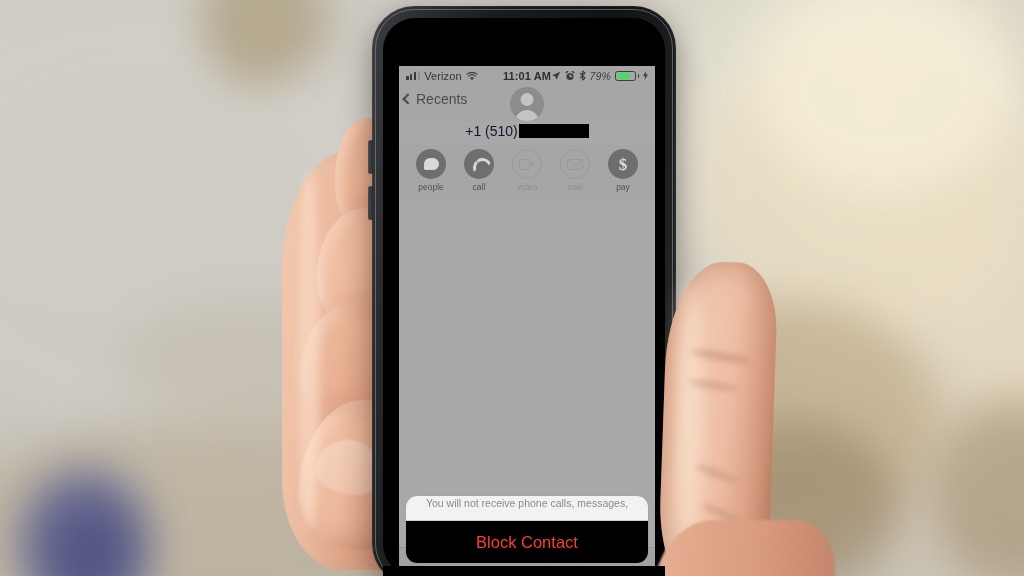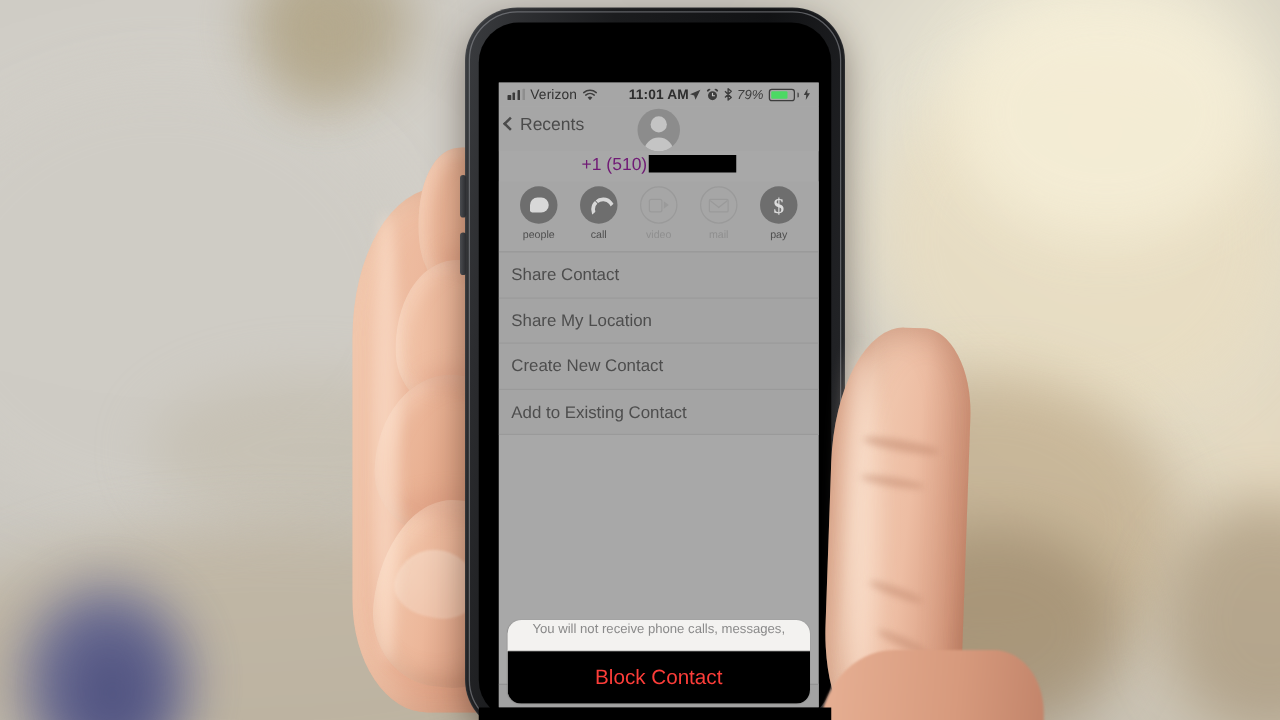--- a/index.html
+++ b/index.html
@@ -147,21 +147,21 @@
   .avatar {
     position:absolute; left:50%; top:2px; transform:translateX(-50%);
     width:34px; height:34px; border-radius:50%; background:#8c8c8c; overflow:hidden;
   }
   .avatar .head { position:absolute; left:50%; top:6px; transform:translateX(-50%);
                   width:13px; height:13px; border-radius:50%; background:#c4c4c4; }
   .avatar .body { position:absolute; left:50%; bottom:-9px; transform:translateX(-50%);
                   width:24px; height:20px; border-radius:12px 12px 0 0; background:#c4c4c4; }
 
   
-  .phonenum { text-align:center; font-size:14px; color:#701a75; padding:2px 0 6px; position:relative; }
+  .phonenum { text-align:center; font-size:14px; color:#0f172a; padding:2px 0 6px; position:relative; }
   .redact { display:inline-block; width:70px; height:14px; background:#000; vertical-align:-2px; margin-left:1px; }
 
   
   .actionrow { display:flex; justify-content:space-around; padding:4px 8px 9px; background:#a6a6a6; }
   .act { width:42px; text-align:center; }
   .act .circ {
     width:30px; height:30px; border-radius:50%; margin:0 auto 3px;
     display:flex; align-items:center; justify-content:center;
     background:#6e6e6e;
   }
@@ -348,34 +348,20 @@
       <div class="lbl">mail</div>
     </div>
     <div class="act">
       <div class="circ">
           <span class="ic-pay">$</span>
         </div>
       <div class="lbl">pay</div>
     </div>
   </div>
 
-  <div class="menu">
-    <div class="menu-item">
-      <span>Share Contact</span>
-    </div>
-    <div class="menu-item">
-      <span>Share My Location</span>
-    </div>
-    <div class="menu-item">
-      <span>Create New Contact</span>
-    </div>
-    <div class="menu-item">
-      <span>Add to Existing Contact</span>
-    </div>
-  </div>
 
   <div class="tabbar">
     <div class="tab"><span>Favorites</span></div>
     <div class="tab"><span>Recents</span></div>
     <div class="tab"><span>Contacts</span></div>
     <div class="tab"><span>Keypad</span></div>
     <div class="tab"><span>Voicemail</span></div>
   </div>
 
   <div class="sheet-wrap">

